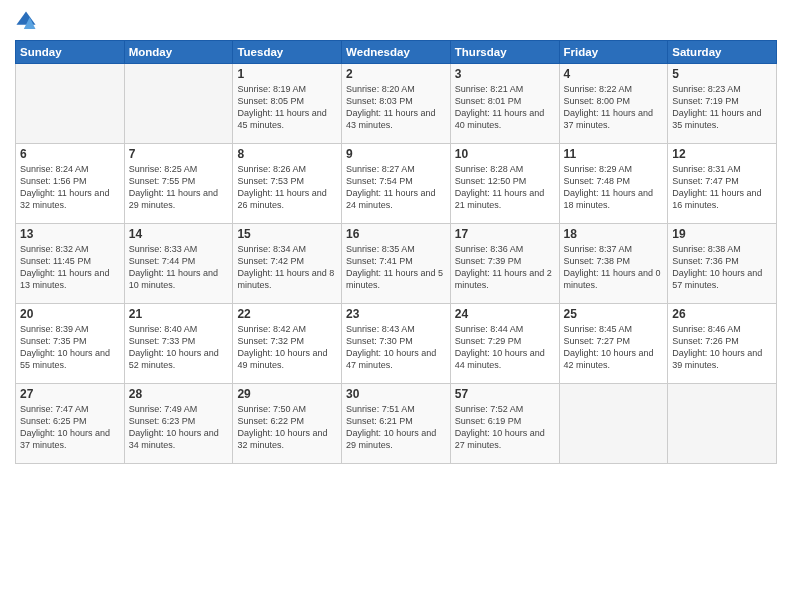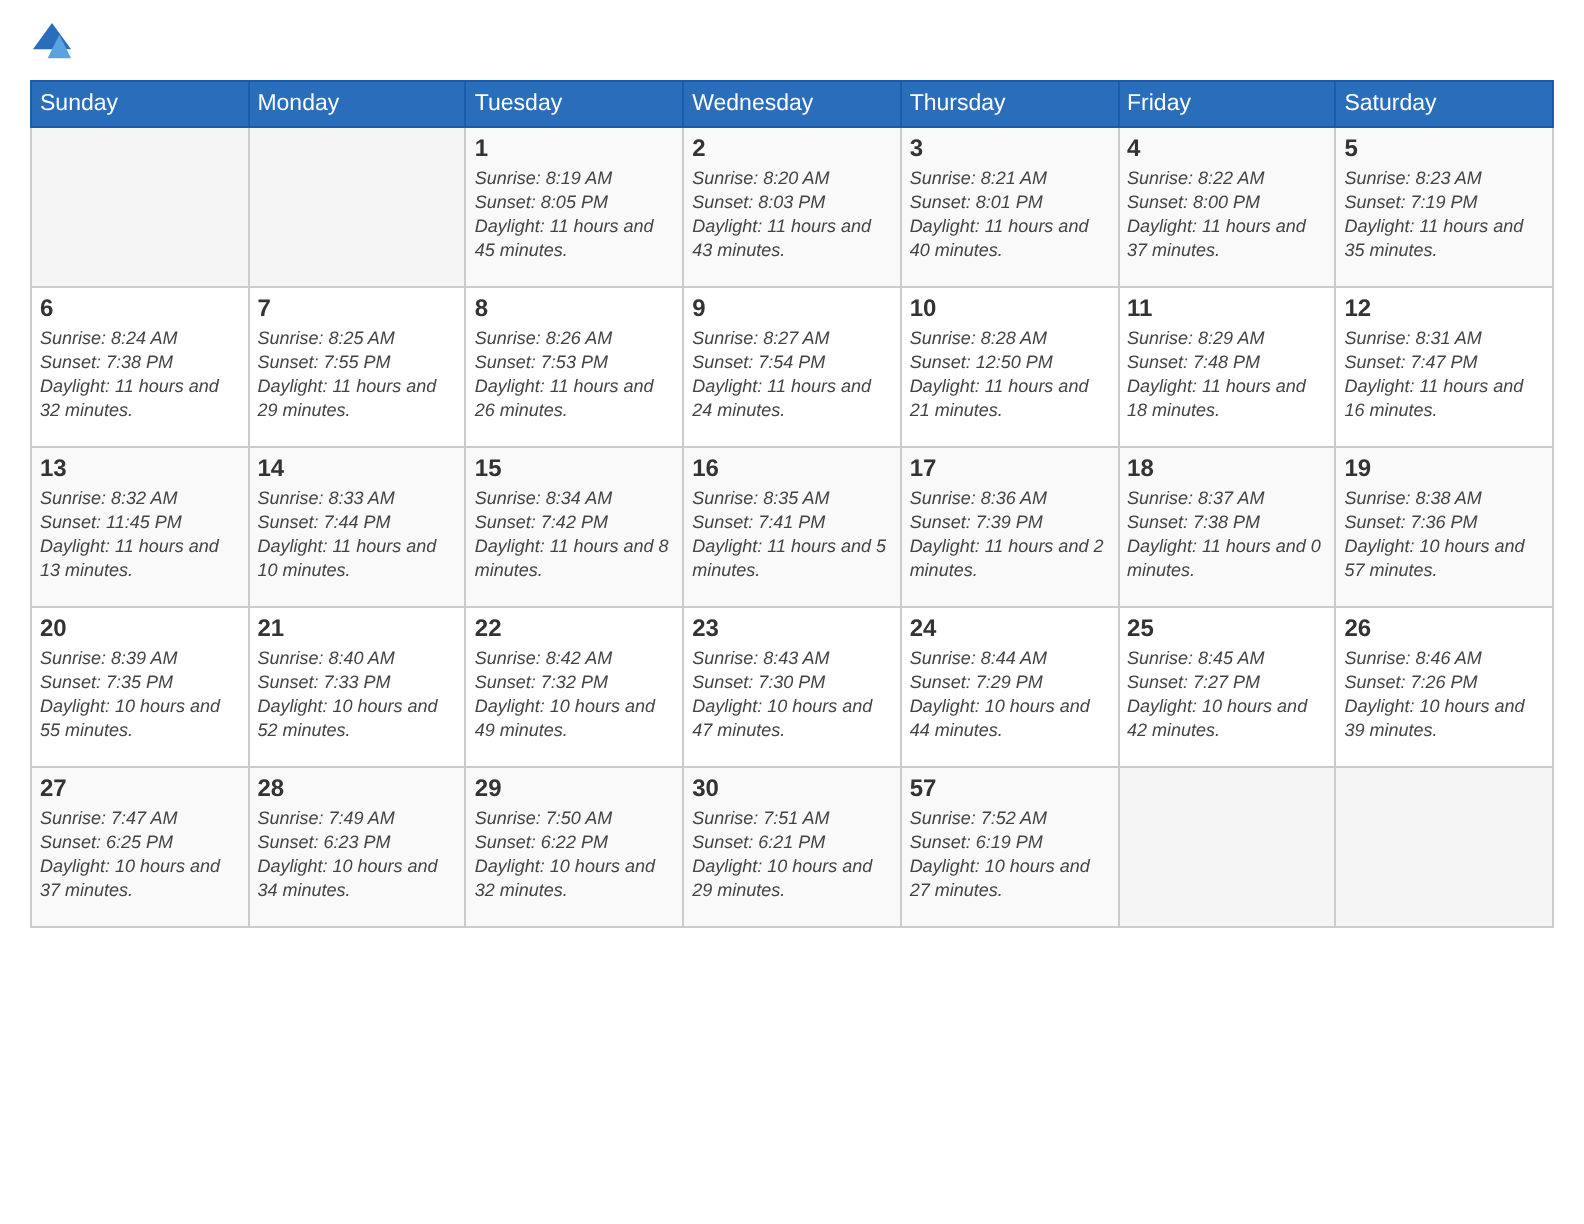--- a/index.html
+++ b/index.html
@@ -54,21 +54,21 @@
     }
     .calendar {
       width: 100%;
       border-collapse: collapse;
       table-layout: fixed;
     }
     .calendar th {
       background: #2a6ebb;
       color: #fff;
       font-size: 11.5px;
-      font-weight: normal;
+      font-weight: bold;
       padding: 5px 4px;
       text-align: left;
       border: 1px solid #1a5caa;
     }
     .calendar td {
       border: 1px solid #ccc;
       vertical-align: top;
       padding: 3px 4px;
       font-size: 9.5px;
       color: #333;
@@ -85,21 +85,20 @@
       font-size: 12px;
       font-weight: bold;
       color: #333;
       display: block;
       margin-bottom: 2px;
     }
     .day-info {
       font-size: 9px;
       color: #444;
       line-height: 1.35;
-      font-style: italic;
     }
     .empty-cell {
       background: #f5f5f5 !important;
     }
   </style>
 </head>
 <body>
 
 <div class="page">
   <div class="header">
@@ -163,21 +162,21 @@
             <span class="day-num">5</span>
             <div class="day-info">Sunrise: 8:23 AM
 Sunset: 7:19 PM
 Daylight: 11 hours and 35 minutes.</div>
           </td>
         </tr>
         <tr>
           <td>
             <span class="day-num">6</span>
             <div class="day-info">Sunrise: 8:24 AM
-Sunset: 7:38 PM
+Sunset: 1:56 PM
 Daylight: 11 hours and 32 minutes.</div>
           </td>
           <td>
             <span class="day-num">7</span>
             <div class="day-info">Sunrise: 8:25 AM
 Sunset: 7:55 PM
 Daylight: 11 hours and 29 minutes.</div>
           </td>
           <td>
             <span class="day-num">8</span>

